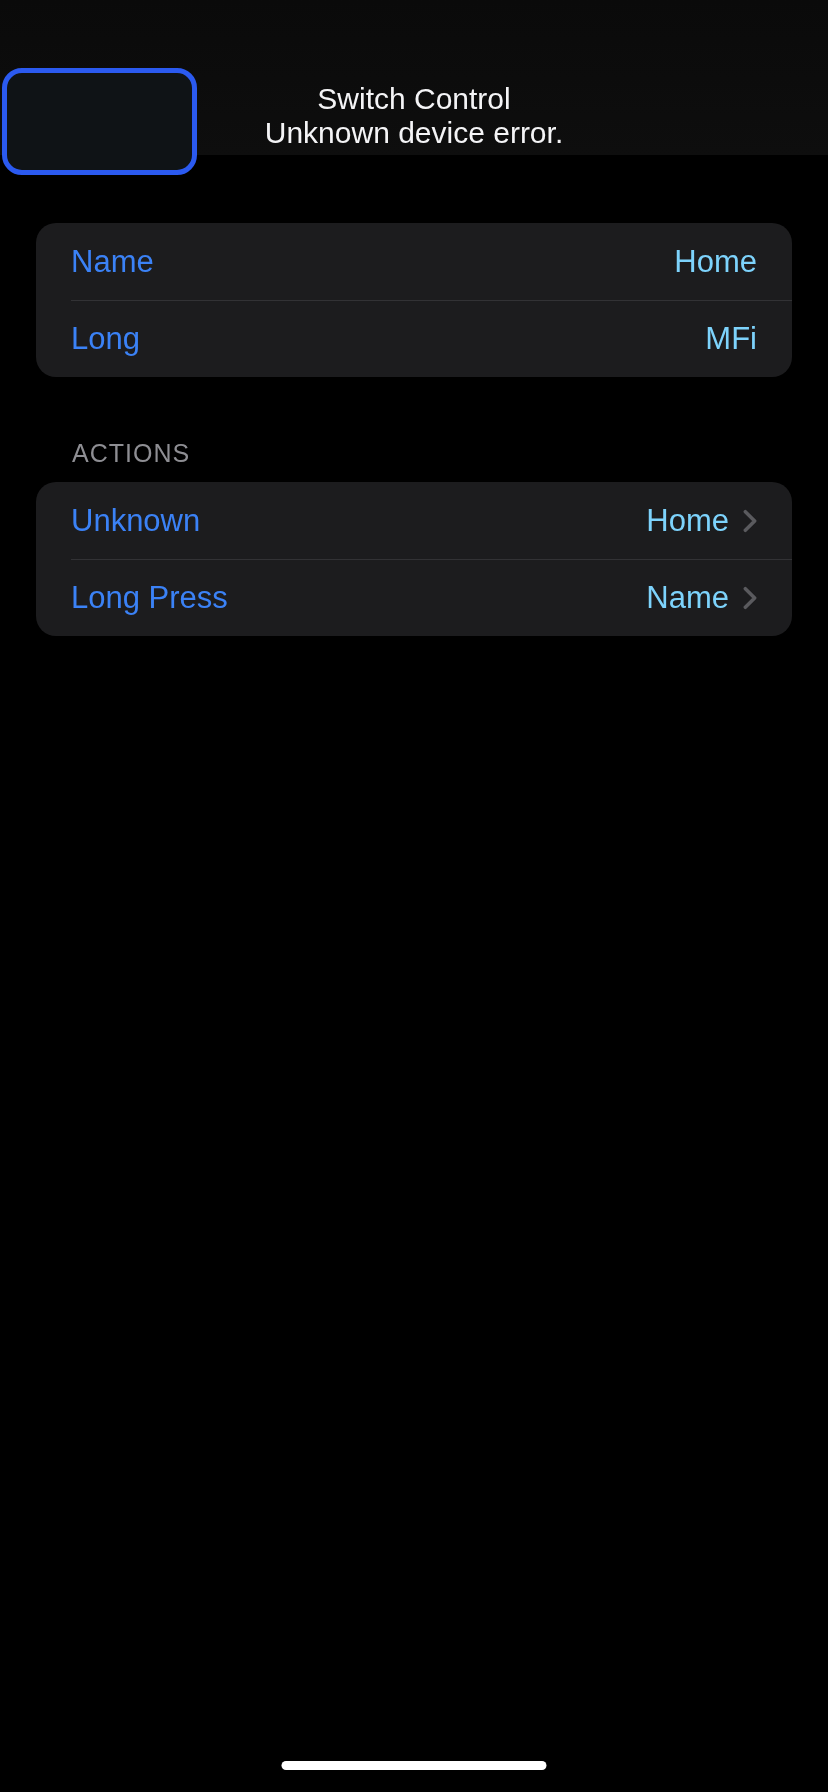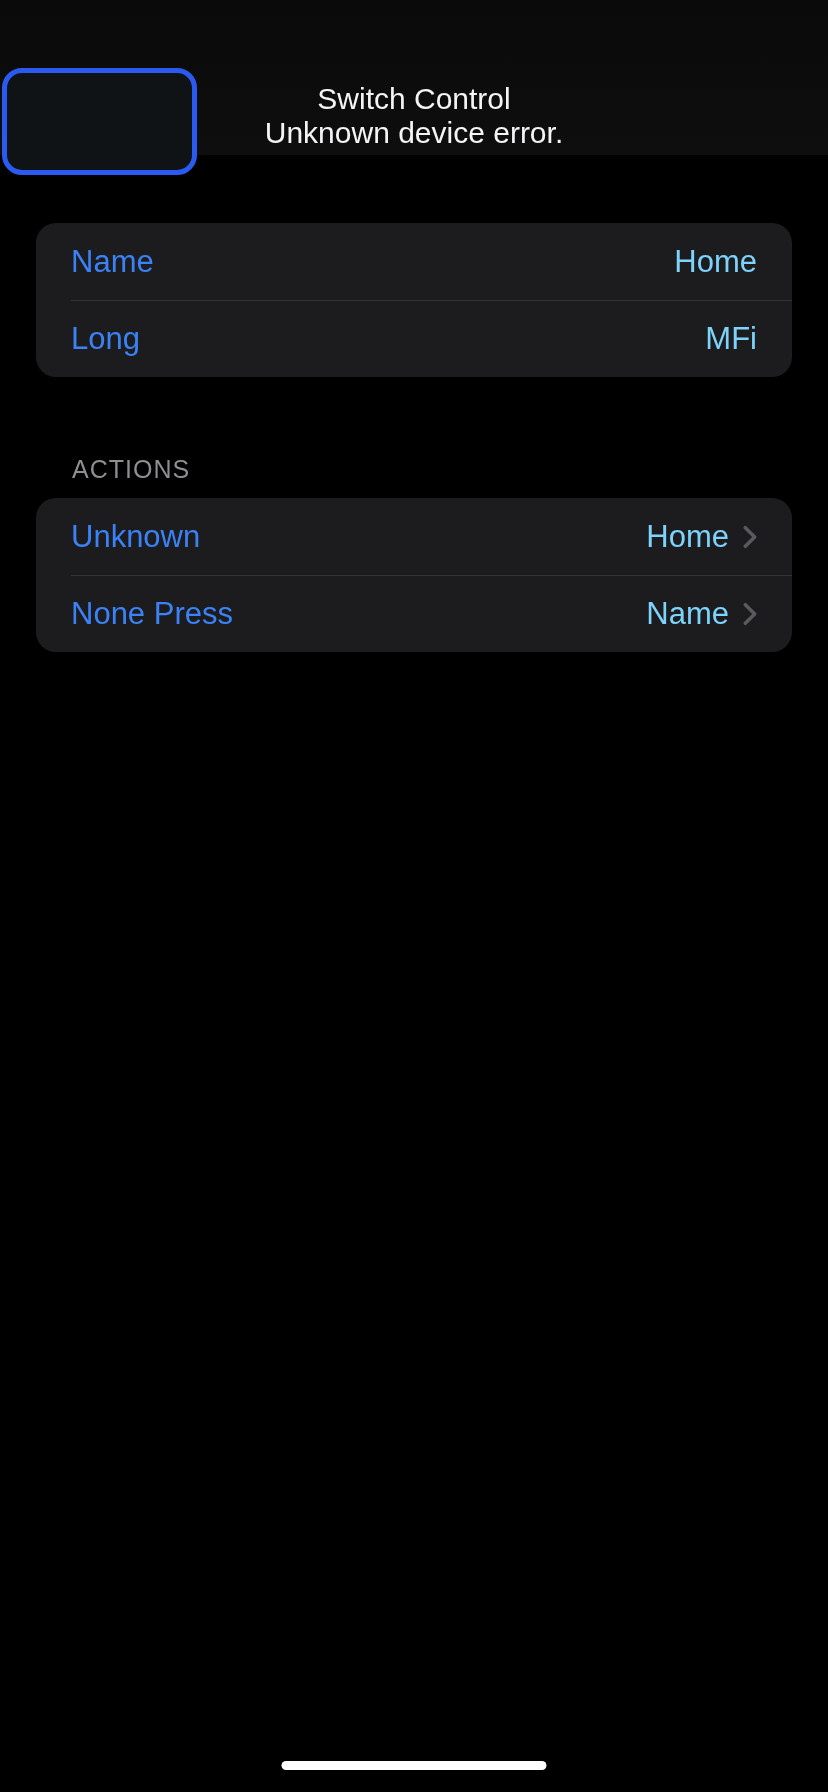--- a/index.html
+++ b/index.html
@@ -83,21 +83,21 @@
       margin-right: 0;
     }
     .row.with-chevron .row-value {
       margin-right: 14px;
     }
     .section-header {
       font-size: 25px;
       color: #8e8e93;
       letter-spacing: 1px;
       padding: 0 0 14px 36px;
-      margin-top: 78px;
+      margin-top: 62px;
       font-weight: 400;
     }
     .chevron {
       width: 14px;
       height: 24px;
       flex-shrink: 0;
     }
     .chevron svg {
       display: block;
       width: 100%;
@@ -144,21 +144,21 @@
     <div class="row with-chevron">
       <div class="row-label">Unknown</div>
       <div class="row-value">Home</div>
       <div class="chevron">
         <svg viewBox="0 0 12 20" fill="none">
             <path d="M2 2 L10 10 L2 18" stroke="#5a5a5e" stroke-width="3" stroke-linecap="round" stroke-linejoin="round"></path>
           </svg>
       </div>
     </div>
     <div class="row with-chevron">
-      <div class="row-label">None Press</div>
+      <div class="row-label">Long Press</div>
       <div class="row-value">Name</div>
       <div class="chevron">
         <svg viewBox="0 0 12 20" fill="none">
             <path d="M2 2 L10 10 L2 18" stroke="#5a5a5e" stroke-width="3" stroke-linecap="round" stroke-linejoin="round"></path>
           </svg>
       </div>
     </div>
   </div>
 
 </div>

